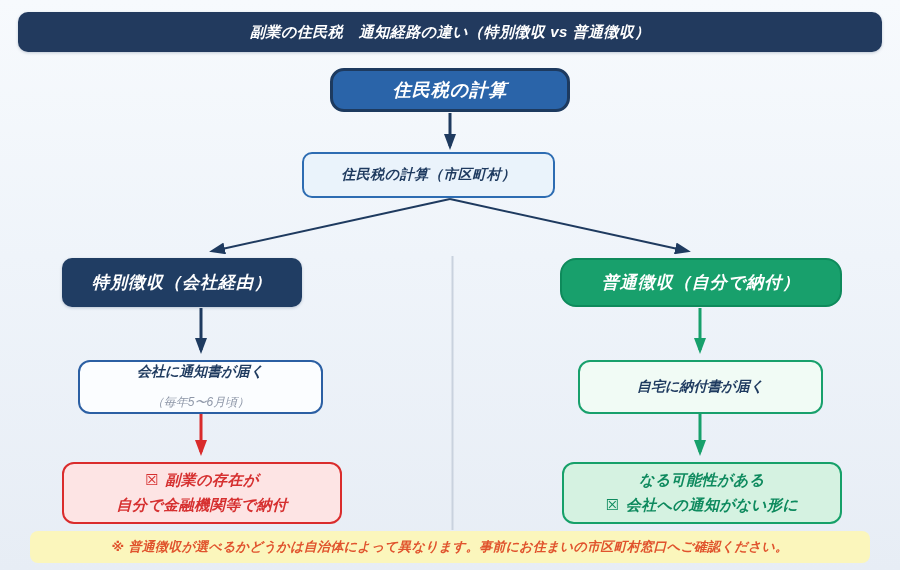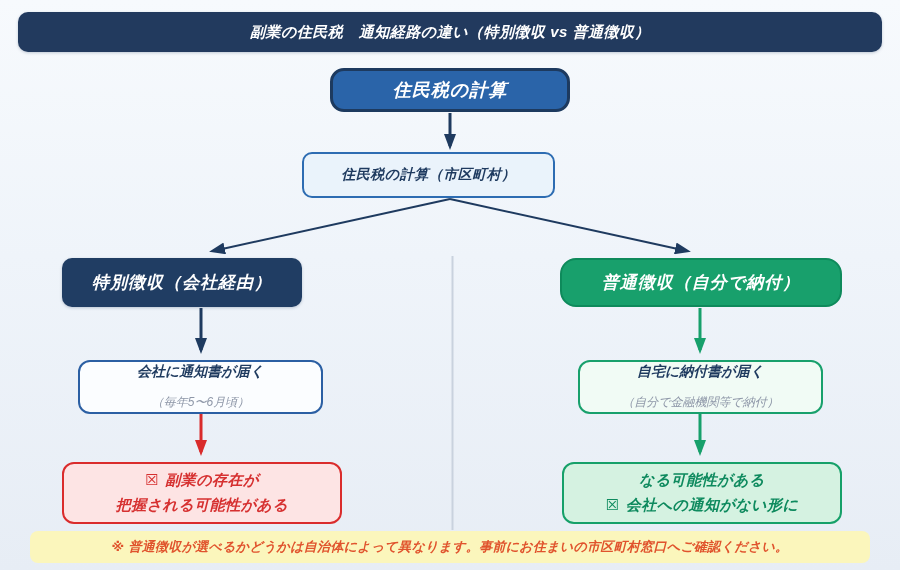--- a/index.html
+++ b/index.html
@@ -148,28 +148,27 @@
     <span>普通徴収（自分で納付）</span>
   </div>
 
   <div id="node-notice-company" class="abs col-flex notice-box">
     <div class="notice-main">会社に通知書が届く</div>
     <div class="notice-sub">（毎年5〜6月頃）</div>
   </div>
 
   <div id="node-notice-home" class="abs col-flex notice-box">
     <div class="notice-main">自宅に納付書が届く</div>
-    <div class="notice-sub">（自分で金融機関等で納付）</div>
   </div>
 
   <div id="node-risk" class="abs col-flex result-box">
     <div>
       <span class="glyph-icon">☒</span><span>副業の存在が</span>
     </div>
-    <div>把握される可能性がある</div>
+    <div>自分で金融機関等で納付</div>
   </div>
 
   <div id="node-safe" class="abs col-flex result-box">
     <div>なる可能性がある</div>
     <div>
       <span class="glyph-icon">☒</span><span>会社への通知がない形に</span>
     </div>
   </div>
 
   <div id="note-bar" class="abs center-flex">

